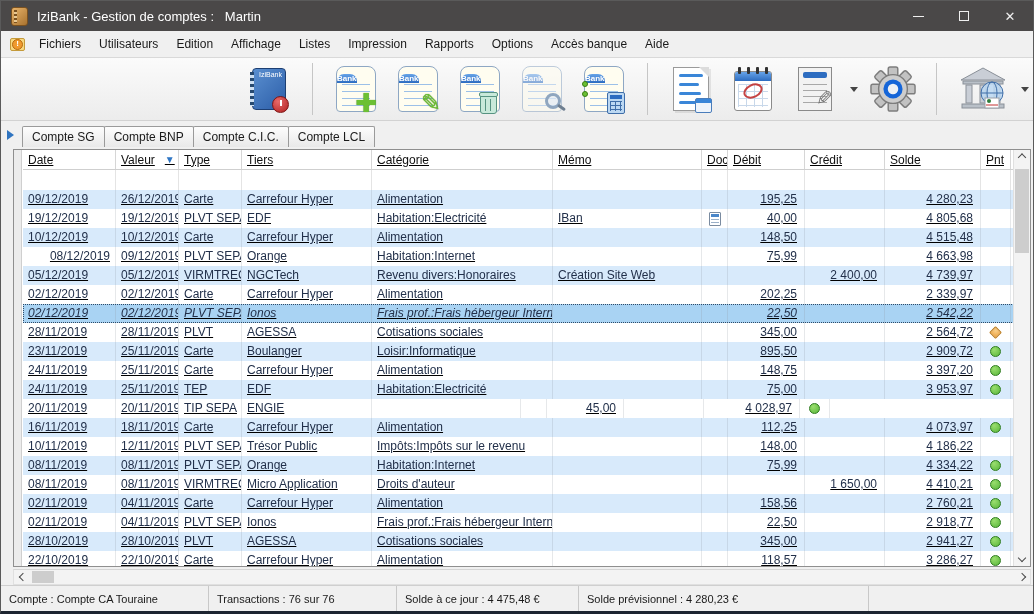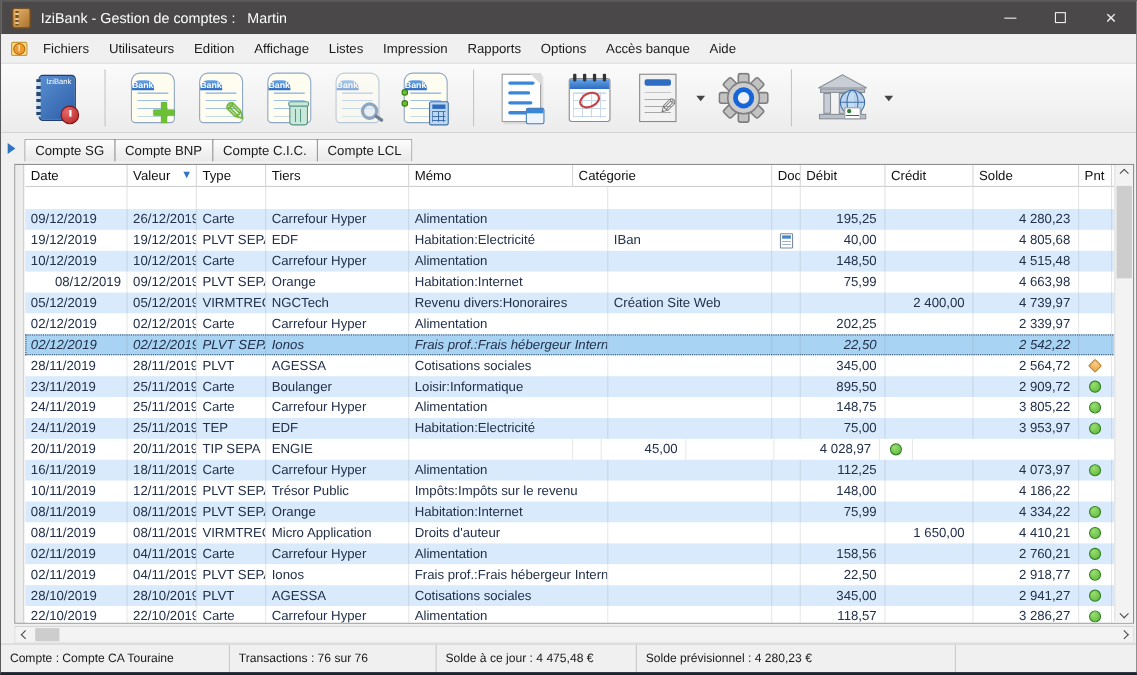--- a/index.html
+++ b/index.html
@@ -25,21 +25,21 @@
   .menubar { height:27px; background:#f0f0f0; border-bottom:1px solid #d9d9d9;
     display:flex; align-items:center; padding-left:6px; font-size:12px; color:#1a1a1a; }
   .menu-file-ico { width:15px; height:13px; background:#f8d880; border:1px solid #c49a3a;
     border-radius:2px; margin:0 5px 0 3px; position:relative; }
   .menu-file-ico::after { content:"!"; position:absolute; right:1px; top:0px; width:9px; height:9px;
     background:#f09a2e; border:1px solid #b56a10; border-radius:50%; color:#fff; font-size:8px;
     line-height:8px; text-align:center; font-weight:bold; }
   .menu-item { padding:4px 9px; }
   
   .toolbar { height:63px; background:linear-gradient(#fbfbfb,#ececec); border-bottom:1px solid #d2d2d2;
-    display:flex; align-items:center; padding-left:20px; }
+    display:flex; align-items:center; padding-left:10px;justify-content:flex-end; }
   .tsep { width:1px; height:52px; background:#c6c6c6; margin:0 12px; }
   .tbtn { width:50px; height:56px; display:flex; align-items:center; justify-content:center;
     position:relative; margin:0 6px; }
   
   .ico-logo { width:34px; height:42px; background:linear-gradient(135deg,#5a8fd0,#2c5ea8);
     border:1px solid #1d3f73; border-radius:4px; position:relative; }
   .ico-logo::before { content:""; position:absolute; left:-3px; top:3px; bottom:3px; width:4px;
     background:repeating-linear-gradient(to bottom,#27496f 0 3px,#cfe0f2 3px 6px); }
   .logo-label { position:absolute; top:2px; left:4px; right:1px; color:#fff; font-size:7px; text-align:center; }
   .logo-power { position:absolute; right:-4px; bottom:-4px; width:17px; height:17px; border-radius:50%;
@@ -113,21 +113,21 @@
   .tab { height:21px; padding:0 9px; font-size:12px; color:#1a1a1a; display:flex; align-items:center;
     background:linear-gradient(#fdfdfd,#e9e9e9); border:1px solid #9a9a9a; border-bottom:none;
     border-radius:2px 2px 0 0; margin-right:-1px; }
   .tab.active { height:26px; background:#fff; position:relative; z-index:3; border-color:#8a8a8a; }
   
   .content { position:absolute; top:146px; left:0; right:0; bottom:26px; background:#f0f0f0; padding:0 2px 0 12px; }
   .grid-frame { position:absolute; left:12px; right:2px; top:2px; bottom:18px; background:#fff;
     border:1px solid #8f8f8f; overflow:hidden; }
   .gutter { position:absolute; left:0; top:0; bottom:0; width:8px; background:#ececec;
     border-right:1px solid #cfcfcf; z-index:4; }
-  .grid-inner { margin-left:9px; position:relative; }
+  .grid-inner { margin-left:9px; position:relative;text-decoration:underline; }
   .hrow { display:flex; height:20px; background:#fff; border-bottom:1px solid #cfcfcf; }
   .hcell { font-size:12px; color:#101010; display:flex; align-items:center; padding:0 5px;
     border-right:1px solid #d6d6d6; overflow:hidden; white-space:nowrap; flex:none; }
   .sortico { color:#2f76c5; font-size:10px; margin-left:10px; }
   .erow { display:flex; height:20px; background:#fff; }
   .erow .cell { border-right:1px solid #e4e4e4; }
   .trow { display:flex; height:19px; line-height:19px; font-size:12px; color:#22304a; background:#fff; }
   .trow.alt { background:#d8eafb; }
   .trow.sel { background:#a9d3f3; font-style:italic; outline:1px dotted #2f4a66; outline-offset:-1px; }
   .cell { flex:none; padding:0 5px; overflow:hidden; white-space:nowrap;
@@ -343,25 +343,25 @@
             <div class="hcell" style="width: 63px;">
               <span>Valeur</span>
               <span class="sortico">▼</span>
             </div>
             <div class="hcell" style="width: 63px;">
               <span>Type</span>
             </div>
             <div class="hcell" style="width: 130px;">
               <span>Tiers</span>
             </div>
+            <div class="hcell" style="width: 181px;">
+              <span>Catégorie</span>
+            </div>
             <div class="hcell" style="width: 149px;">
               <span>Mémo</span>
-            </div>
-            <div class="hcell" style="width: 181px;">
-              <span>Catégorie</span>
             </div>
             <div class="hcell" style="width: 26px;">
               <span>Doc</span>
             </div>
             <div class="hcell" style="width: 77px;">
               <span>Débit</span>
             </div>
             <div class="hcell" style="width: 80px;">
               <span>Crédit</span>
             </div>
@@ -512,21 +512,21 @@
             <div class="trow">
               <div class="cell left" style="width: 93px;">24/11/2019</div>
               <div class="cell left" style="width: 63px;">25/11/2019</div>
               <div class="cell left" style="width: 63px;">Carte</div>
               <div class="cell left" style="width: 130px;">Carrefour Hyper</div>
               <div class="cell left" style="width: 181px;">Alimentation</div>
               <div class="cell left" style="width: 149px;"></div>
               <div class="cell center" style="width: 26px;"></div>
               <div class="cell right" style="width: 77px;">148,75</div>
               <div class="cell right" style="width: 80px;"></div>
-              <div class="cell right" style="width: 96px;">3 805,22</div>
+              <div class="cell right" style="width: 96px;">3 397,20</div>
               <div class="cell center" style="width: 30px;">
                 <span class="pnt-green"></span>
               </div>
             </div>
             <div class="trow alt">
               <div class="cell left" style="width: 93px;">24/11/2019</div>
               <div class="cell left" style="width: 63px;">25/11/2019</div>
               <div class="cell left" style="width: 63px;">TEP</div>
               <div class="cell left" style="width: 130px;">EDF</div>
               <div class="cell left" style="width: 181px;">Habitation:Electricité</div>

